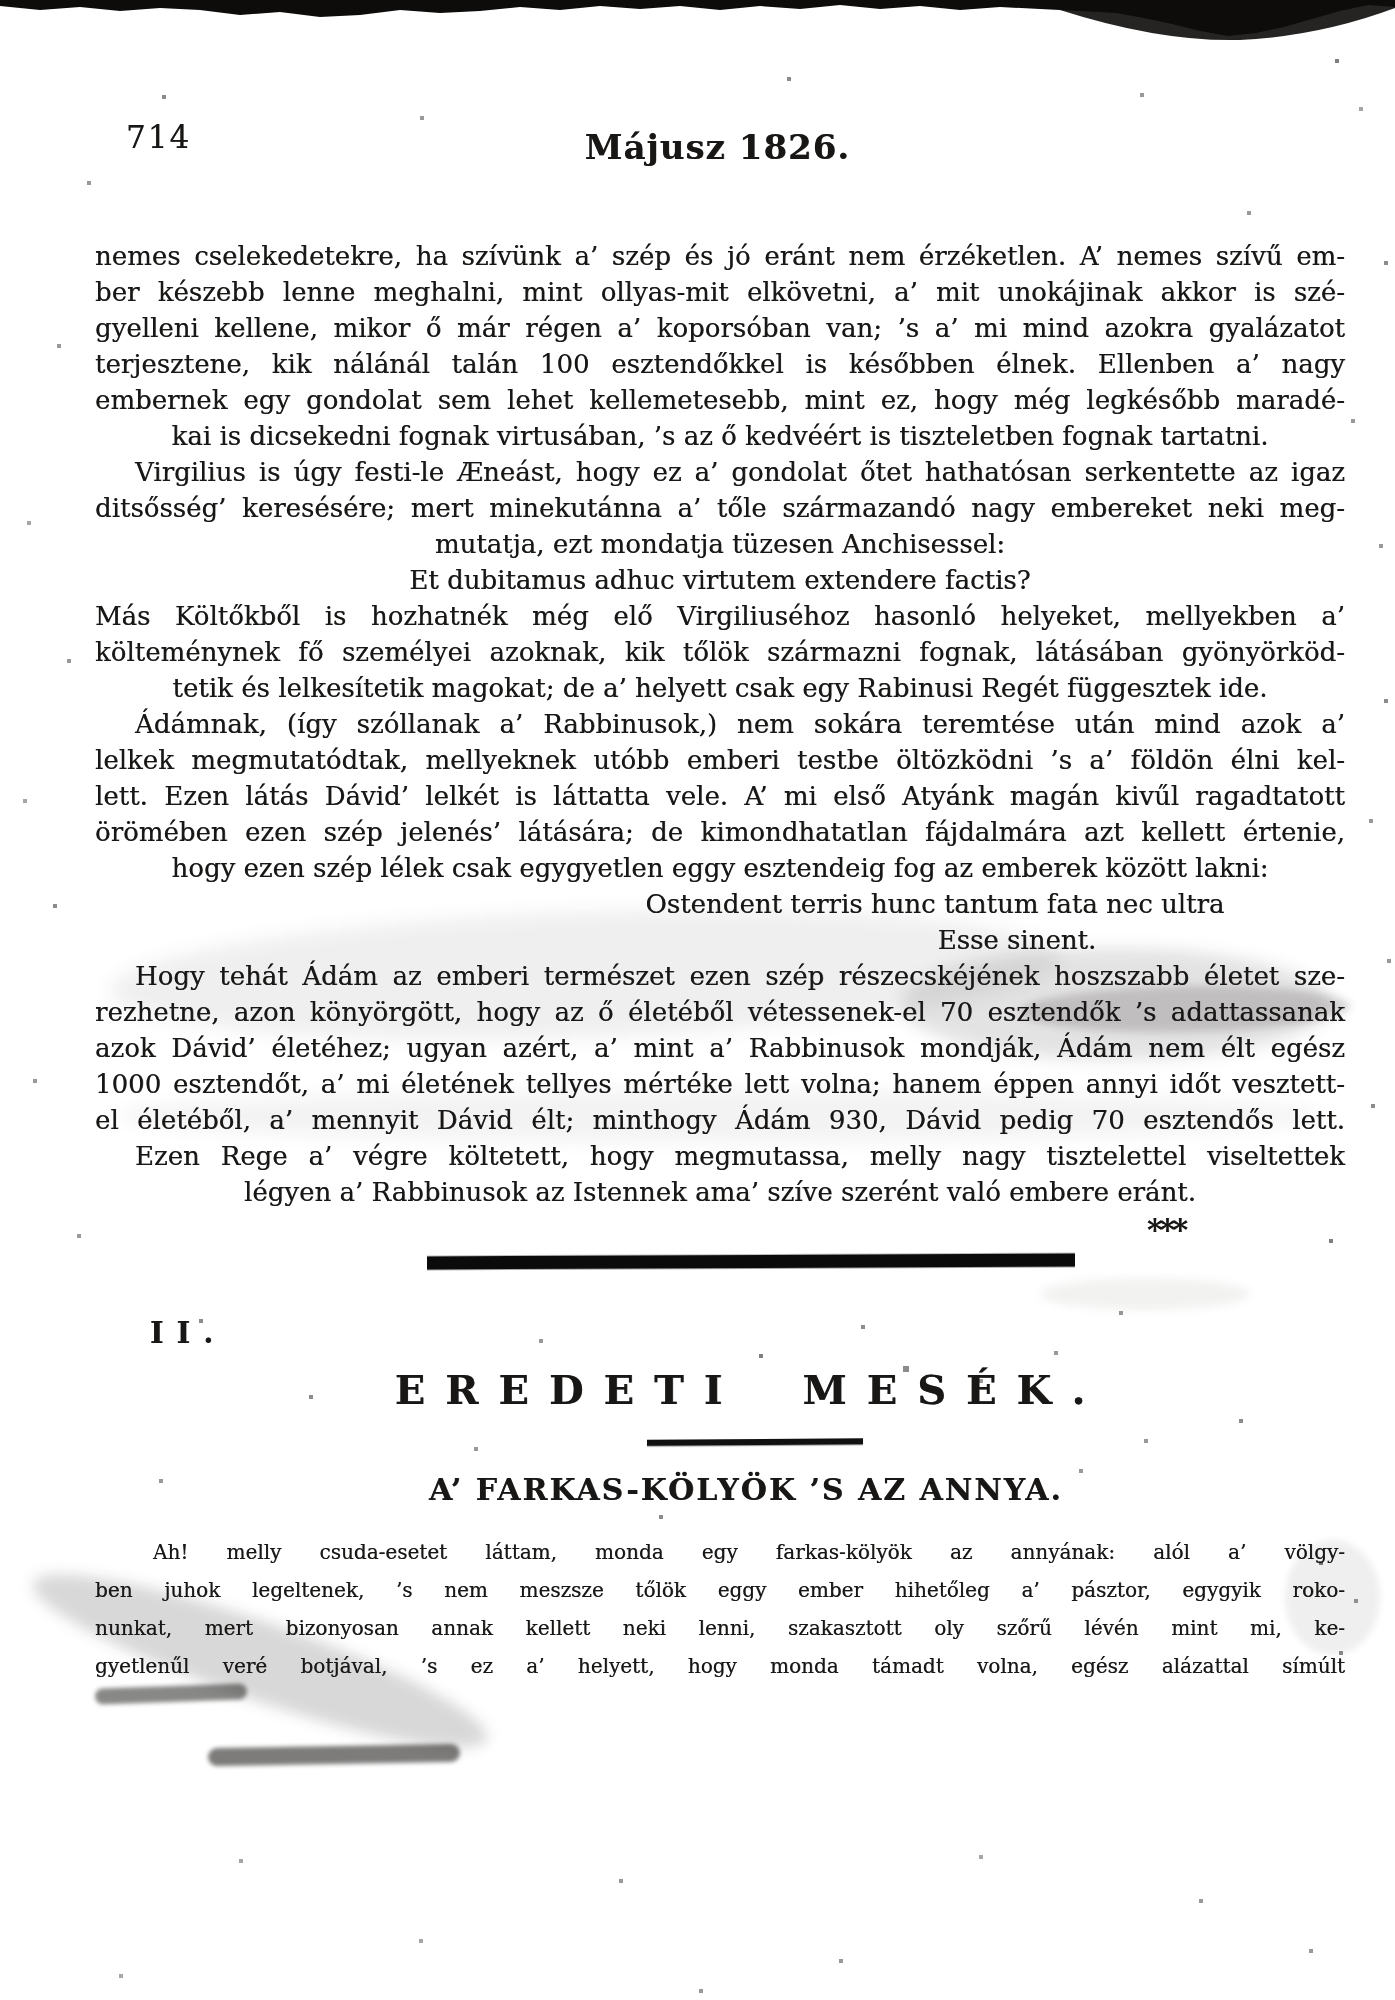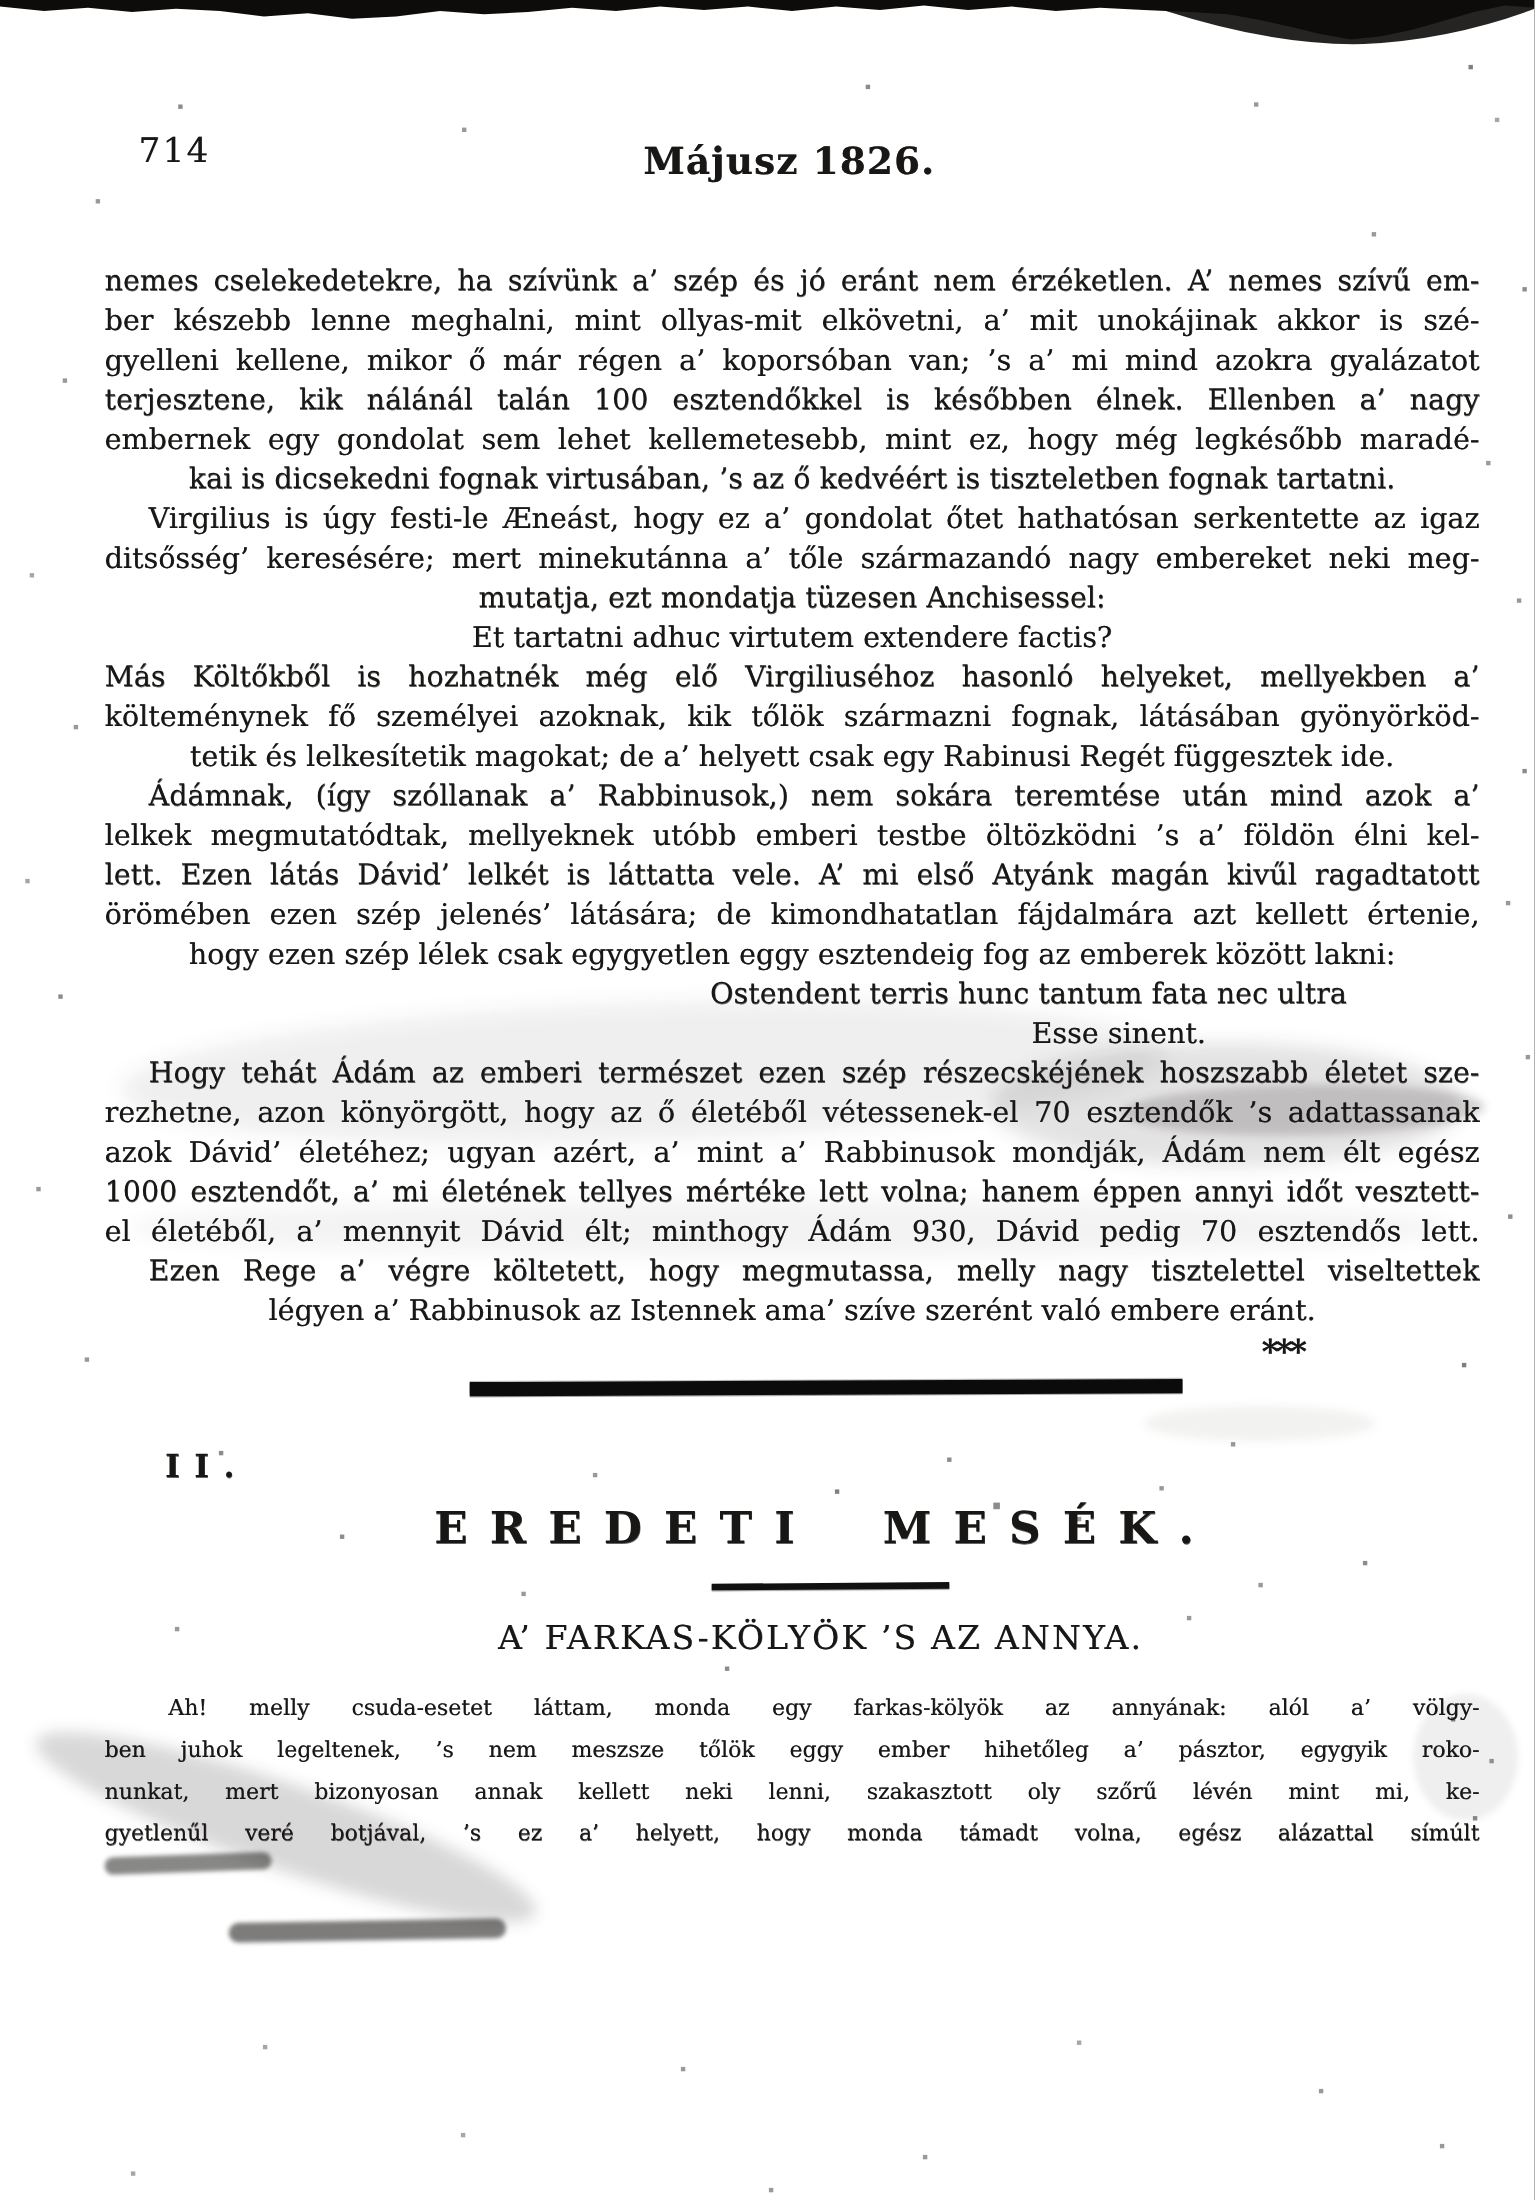--- a/index.html
+++ b/index.html
@@ -41,21 +41,21 @@
              transform:rotate(-0.25deg);box-shadow:0 1px 0 rgba(0,0,0,.35),0 -1px 0 rgba(0,0,0,.25);}
 
   
   .sec-number{margin-top:49px;text-indent:55px;
               font-size:29px;font-weight:bold;letter-spacing:13px;line-height:32px;}
   .sec-title{margin-top:18px;text-align:center;text-indent:60px;
              font-size:40px;font-weight:bold;letter-spacing:20px;word-spacing:26px;line-height:46px;}
   .rule-short{margin-top:26px;margin-left:552px;width:216px;height:6px;background:#111;
               transform:rotate(-0.4deg);box-shadow:0 1px 1px rgba(0,0,0,.4);}
   .story-title{margin-top:27px;text-align:center;text-indent:52px;
-               font-size:30px;font-weight:normal;letter-spacing:2px;line-height:36px;}
+               font-size:30px;font-weight:bold;letter-spacing:2px;line-height:36px;}
 
   .story-block{margin-top:25px;font-size:20px;line-height:38px;}
   .story-block .ind{text-indent:58px;}
 
   
   .stain{position:absolute;border-radius:50%;pointer-events:none;}
   .st1{left:110px;top:912px;width:950px;height:125px;background:rgba(30,28,25,.07);filter:blur(9px);transform:rotate(-2deg);}
   .st2{left:900px;top:948px;width:430px;height:112px;background:rgba(30,28,25,.12);filter:blur(8px);}
   .st3{left:1020px;top:986px;width:330px;height:46px;background:rgba(25,23,20,.18);filter:blur(4px);transform:rotate(-1deg);}
   .st4{left:120px;top:1090px;width:1200px;height:52px;background:rgba(30,28,25,.05);filter:blur(8px);}
@@ -112,21 +112,21 @@
     <div class="ln jl">ber készebb lenne meghalni, mint ollyas-mit elkövetni, a’ mit unokájinak akkor is szé-</div>
     <div class="ln jl">gyelleni kellene, mikor ő már régen a’ koporsóban van; ’s a’ mi mind azokra gyalázatot</div>
     <div class="ln jl">terjesztene, kik nálánál talán 100 esztendőkkel is későbben élnek.  Ellenben a’ nagy</div>
     <div class="ln jl">embernek egy gondolat sem lehet kellemetesebb, mint ez, hogy még legkésőbb maradé-</div>
     <div class="ln pl">kai is dicsekedni fognak virtusában, ’s az ő kedvéért is tiszteletben fognak tartatni.</div>
 
     <div class="ln jl ind">Virgilius is úgy festi-le Æneást, hogy ez a’ gondolat őtet hathatósan serkentette az igaz</div>
     <div class="ln jl">ditsősség’ keresésére;  mert minekutánna a’ tőle származandó nagy embereket neki meg-</div>
     <div class="ln pl">mutatja, ezt mondatja tüzesen Anchisessel:</div>
 
-    <div class="ln ctr">Et tartatni adhuc virtutem extendere factis?</div>
+    <div class="ln ctr">Et dubitamus adhuc virtutem extendere factis?</div>
 
     <div class="ln jl">Más Költőkből is hozhatnék még elő Virgiliuséhoz hasonló helyeket, mellyekben a’</div>
     <div class="ln jl">költeménynek fő személyei azoknak, kik tőlök származni fognak, látásában gyönyörköd-</div>
     <div class="ln pl">tetik és lelkesítetik magokat;  de a’ helyett csak egy Rabinusi Regét függesztek ide.</div>
 
     <div class="ln jl ind">Ádámnak, (így szóllanak a’ Rabbinusok,)  nem sokára teremtése után mind azok a’</div>
     <div class="ln jl">lelkek megmutatódtak, mellyeknek utóbb emberi testbe öltözködni ’s a’ földön élni kel-</div>
     <div class="ln jl">lett.  Ezen látás Dávid’ lelkét is láttatta vele.  A’ mi első Atyánk magán kivűl ragadtatott</div>
     <div class="ln jl">örömében ezen szép jelenés’ látására;  de kimondhatatlan fájdalmára azt kellett értenie,</div>
     <div class="ln pl">hogy ezen szép lélek csak egygyetlen eggy esztendeig fog az emberek között lakni:</div>

